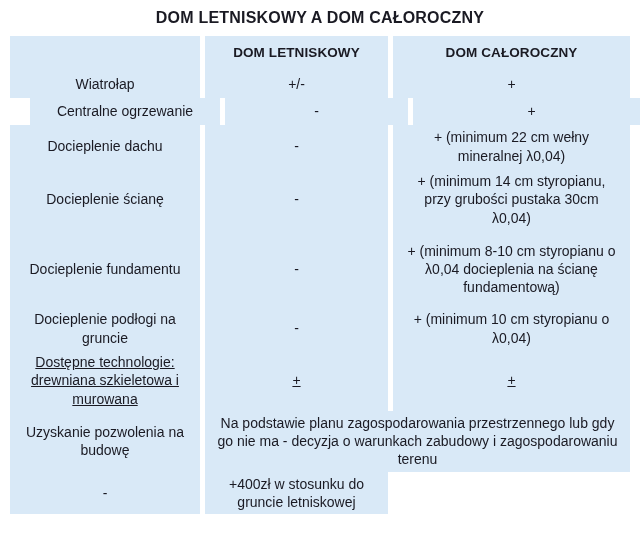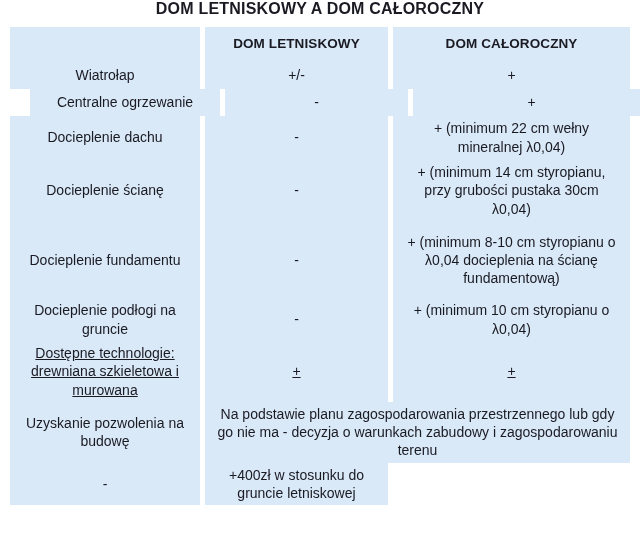--- a/index.html
+++ b/index.html
@@ -14,21 +14,21 @@
     height: 557px;
     background: #ffffff;
     box-sizing: border-box;
     overflow: hidden;
   }
   .page-title {
     text-align: center;
     font-size: 16px;
     font-weight: bold;
     letter-spacing: 0.2px;
-    padding-top: 0;
+    padding-top: 9px;
     margin: 0 0 9px 0;
   }
   .table {
     width: 620px;
     margin: 0 10px;
     display: flex;
     flex-direction: column;
   }
   .row {
     display: grid;

